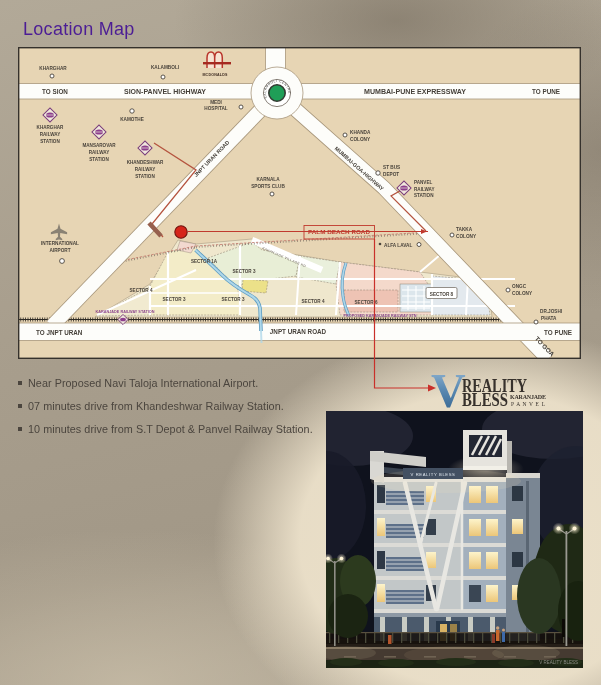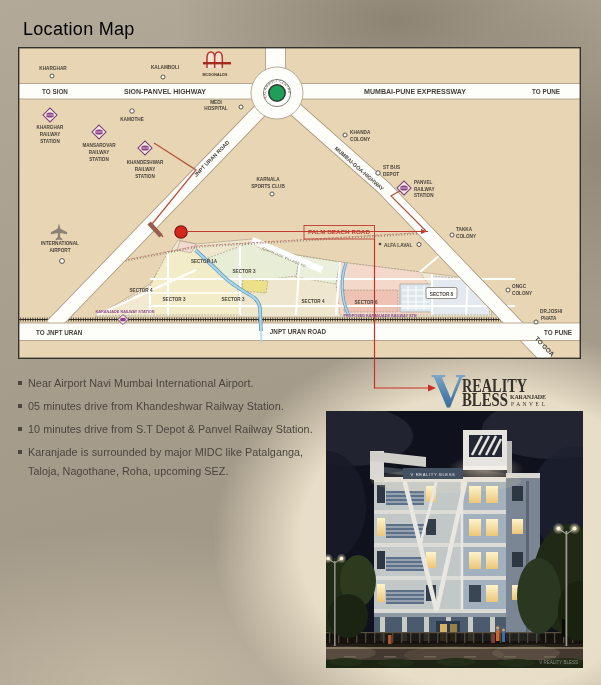--- a/index.html
+++ b/index.html
@@ -14,21 +14,21 @@
 <body>
 
 <div class="abs" id="bg" style="left:0;top:0;width:601px;height:685px;
   background:
     radial-gradient(ellipse 360px 285px at 81% 79%, rgba(237,226,203,0.97) 0%, rgba(237,226,203,0.93) 52%, rgba(237,226,203,0) 76%),
     radial-gradient(ellipse 310px 150px at 66% 3%, rgba(108,98,84,0.5) 0%, rgba(108,98,84,0) 72%),
     radial-gradient(ellipse 240px 230px at 100% 22%, rgba(116,106,92,0.42) 0%, rgba(116,106,92,0) 70%),
     radial-gradient(ellipse 430px 200px at 22% 100%, rgba(202,191,169,0.75) 0%, rgba(202,191,169,0) 78%),
     linear-gradient(165deg,#b2a998 0%, #a89e8d 40%, #a29887 72%, #b0a695 100%);"></div>
 
-<div class="abs" style="left:23px;top:19px;font-size:18px;letter-spacing:0.3px;color:#000000;">Location Map</div>
+<div class="abs" style="left:23px;top:19px;font-size:18px;letter-spacing:0.3px;color:#4c1d95;">Location Map</div>
 
 <svg class="abs" id="map" style="left:18px;top:47px;" width="563" height="312" viewBox="18 47 563 312">
 
 <g>
       <rect x="18" y="47" width="563" height="312" fill="#e7d5b4"></rect>
     </g>
 
 <g>
       <polygon points="95,317 150,284 178,240 196,244 252,239 268,250 340,262 420,272 468,278 482,288 490,300 492,317" fill="#efe7cd" stroke="#9c8e77" stroke-width="0.5"></polygon>
     </g>
@@ -357,28 +357,27 @@
 <text x="441.5" y="295.5" text-anchor="middle" font-size="4.7" font-weight="bold" fill="#4a443c">SECTOR 8</text>
     </g>
 
 <g>
       <rect x="18.7" y="47.7" width="561.6" height="310.6" fill="none" stroke="#35312c" stroke-width="1.4"></rect>
     </g>
 </svg>
 
 <div class="abs" id="bullets" style="left:18px;top:374px;width:400px;color:#4b453e;font-size:10.8px;line-height:19px;letter-spacing:0.05px;">
 
-<div class="bl">Near Airport Navi Mumbai International Airport.</div>
-
-<div class="bl">05 minutes drive from Khandeshwar Railway Station.</div>
+<div class="bl">Near Proposed Navi Taloja International Airport.</div>
+
+<div class="bl">07 minutes drive from Khandeshwar Railway Station.</div>
 
 <div class="bl">10 minutes drive from S.T Depot &amp; Panvel Railway Station.</div>
 
 
-<div class="bl">Karanjade is surrounded by major MIDC like Patalganga,<br>Taloja, Nagothane, Roha, upcoming SEZ.</div>
 
 
 </div>
 
 <svg class="abs" id="overlay" style="left:0;top:0;" width="601" height="685" viewBox="0 0 601 685">
 <defs>
 <linearGradient id="vg" x1="0" y1="0" x2="0" y2="1">
   <stop offset="0" stop-color="#9dbdd8"></stop>
         <stop offset="0.45" stop-color="#5d8cb4"></stop>
         <stop offset="1" stop-color="#2d5d8a"></stop>

